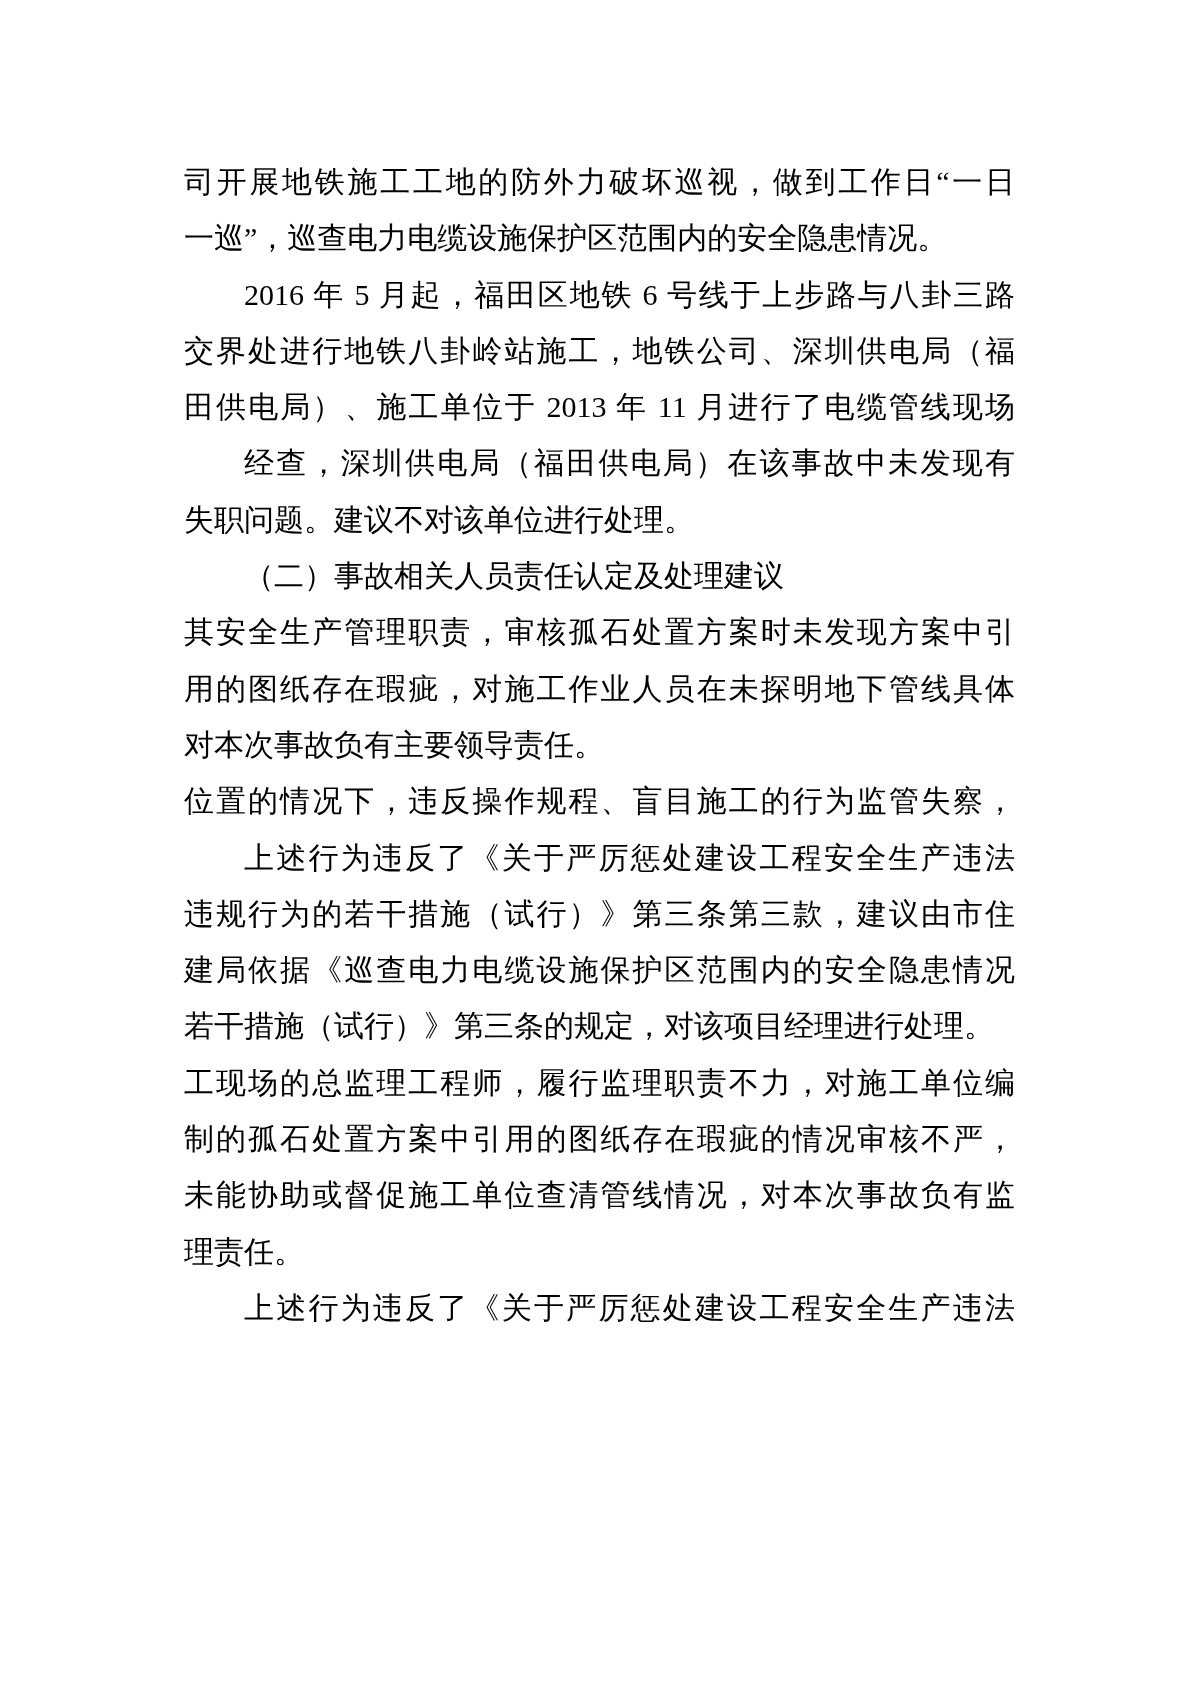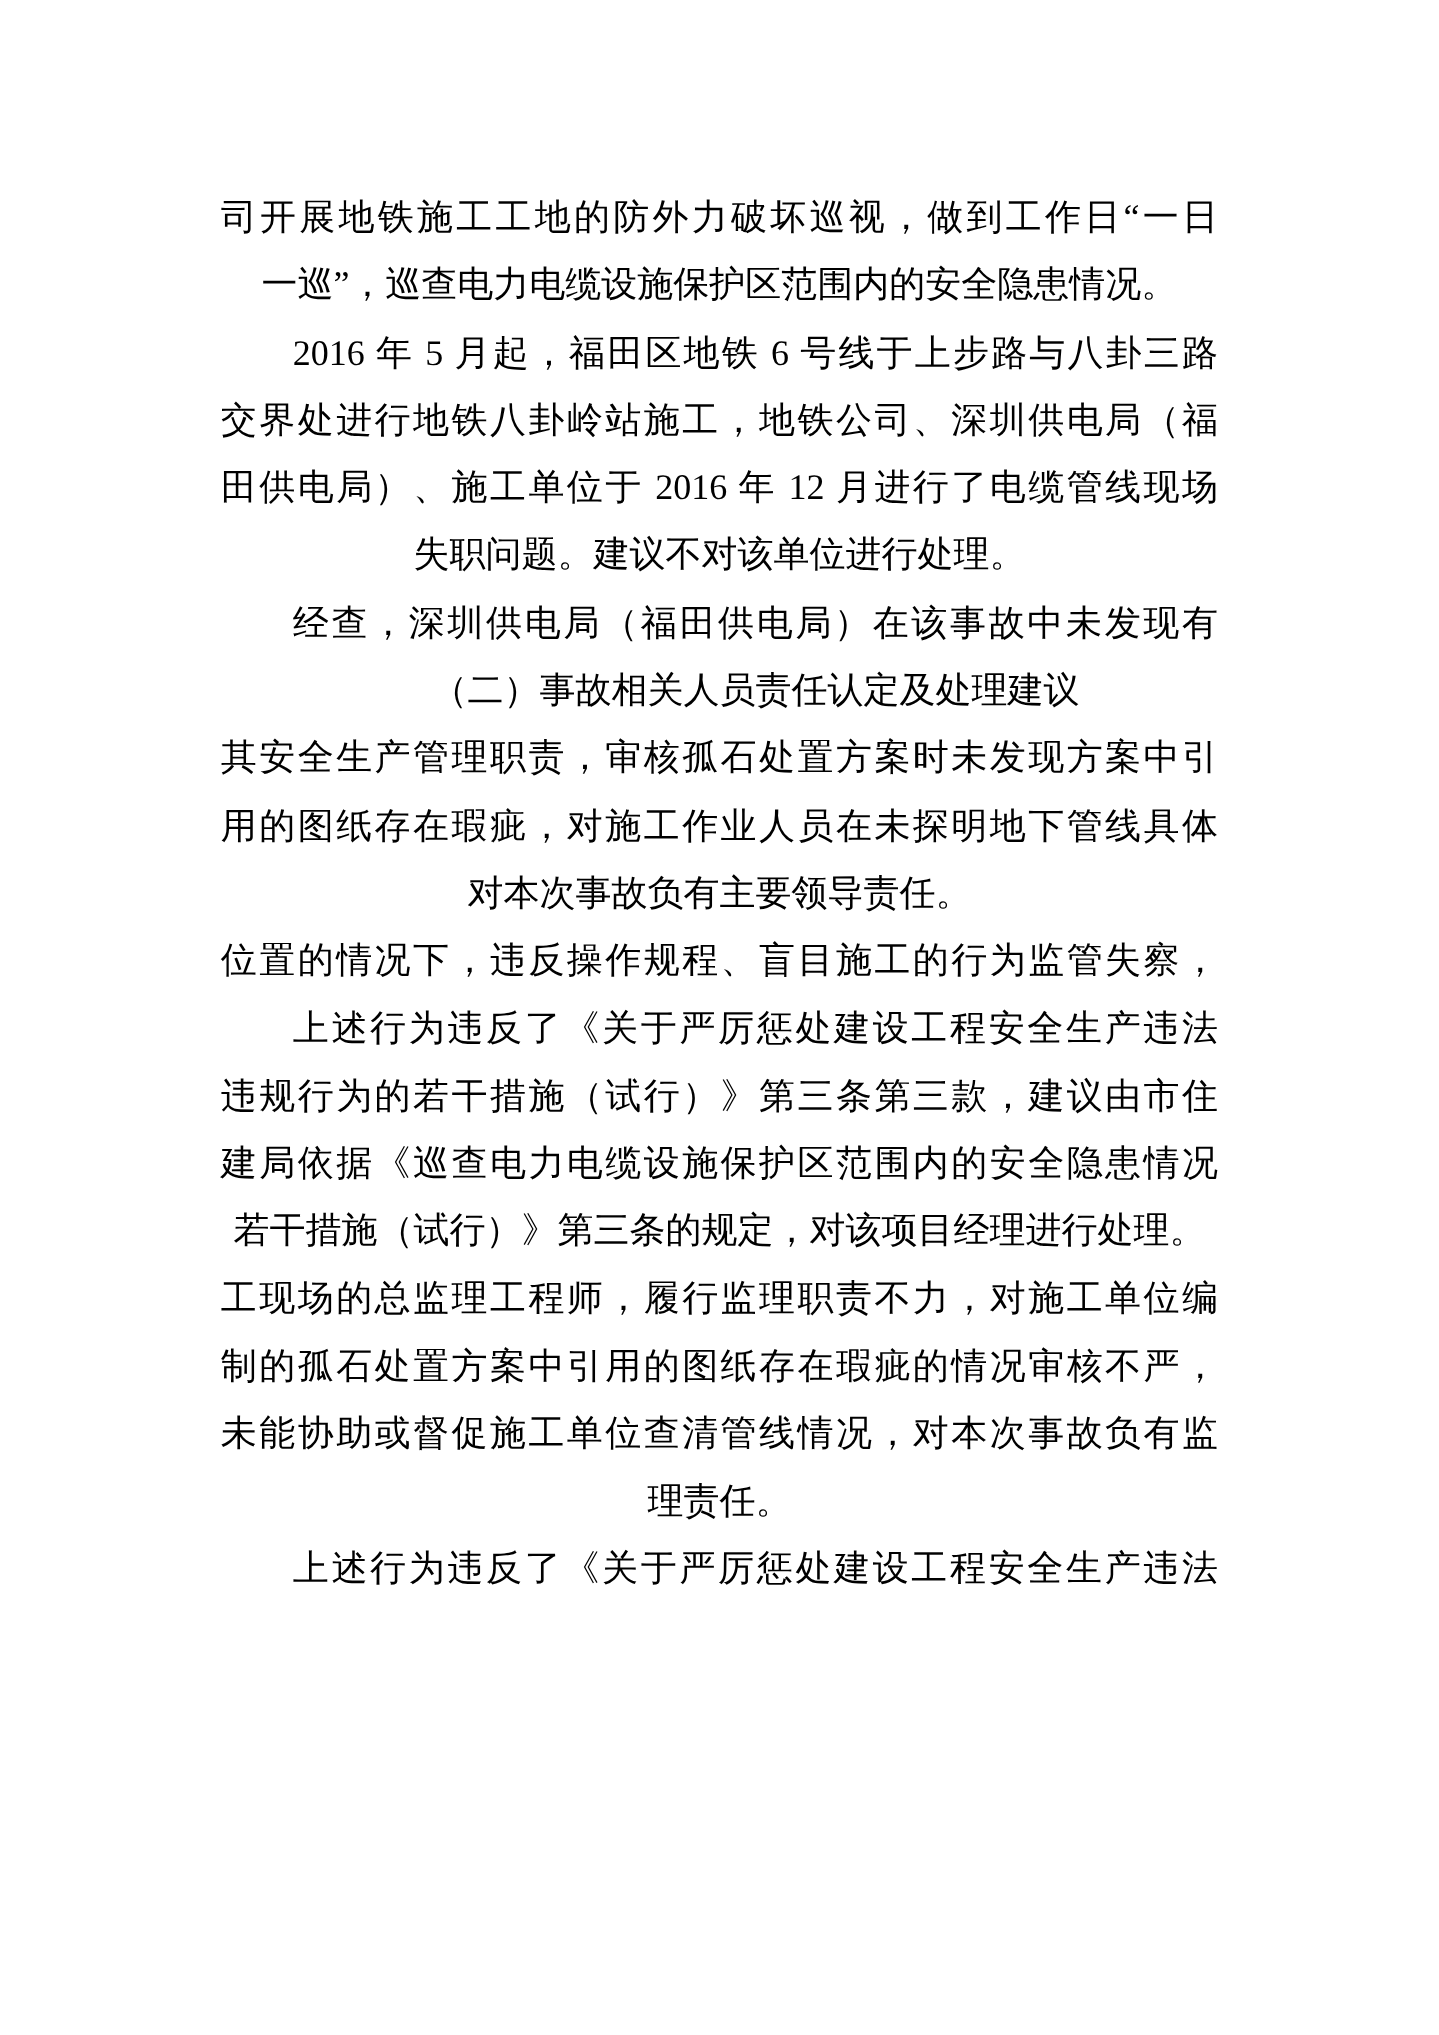--- a/index.html
+++ b/index.html
@@ -21,21 +21,21 @@
     position: absolute;
     left: 184px;
     top: 154px;
     width: 831px;
   }
   .line {
     height: 56.3px;
     line-height: 56.3px;
     font-size: 30px;
     white-space: nowrap;
-    text-align: center;
+    text-align: left;
   }
   .line.fill {
     white-space: normal;
     text-align: justify;
     text-align-last: justify;
   }
   .line.indent {
     text-indent: 2em;
   }
   .page-footer {
@@ -51,23 +51,23 @@
 </style>
 </head>
 <body>
 
 <div class="page">
   <div class="text-block" id="text-block">
       <div class="line fill">司开展地铁施工工地的防外力破坏巡视，做到工作日“一日</div>
       <div class="line">一巡”，巡查电力电缆设施保护区范围内的安全隐患情况。</div>
       <div class="line fill indent">2016 年 5 月起，福田区地铁 6 号线于上步路与八卦三路</div>
       <div class="line fill">交界处进行地铁八卦岭站施工，地铁公司、深圳供电局（福</div>
-      <div class="line fill">田供电局）、施工单位于 2016 年 12 月进行了电缆管线现场</div>
+      <div class="line fill">田供电局）、施工单位于 2013 年 11 月进行了电缆管线现场</div>
+      <div class="line fill indent">经查，深圳供电局（福田供电局）在该事故中未发现有</div>
       <div class="line">失职问题。建议不对该单位进行处理。</div>
-      <div class="line fill indent">经查，深圳供电局（福田供电局）在该事故中未发现有</div>
       <div class="line indent">（二）事故相关人员责任认定及处理建议</div>
       <div class="line fill">其安全生产管理职责，审核孤石处置方案时未发现方案中引</div>
       <div class="line fill">用的图纸存在瑕疵，对施工作业人员在未探明地下管线具体</div>
       <div class="line">对本次事故负有主要领导责任。</div>
       <div class="line fill">位置的情况下，违反操作规程、盲目施工的行为监管失察，</div>
       <div class="line fill indent">上述行为违反了《关于严厉惩处建设工程安全生产违法</div>
       <div class="line fill">违规行为的若干措施（试行）》第三条第三款，建议由市住</div>
       <div class="line fill">建局依据《巡查电力电缆设施保护区范围内的安全隐患情况</div>
       <div class="line">若干措施（试行）》第三条的规定，对该项目经理进行处理。</div>
       <div class="line fill">工现场的总监理工程师，履行监理职责不力，对施工单位编</div>

